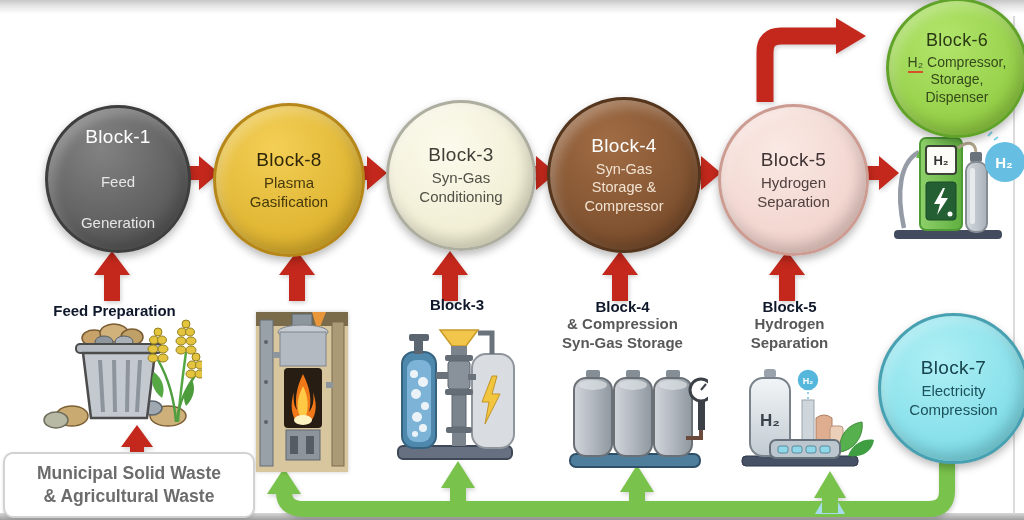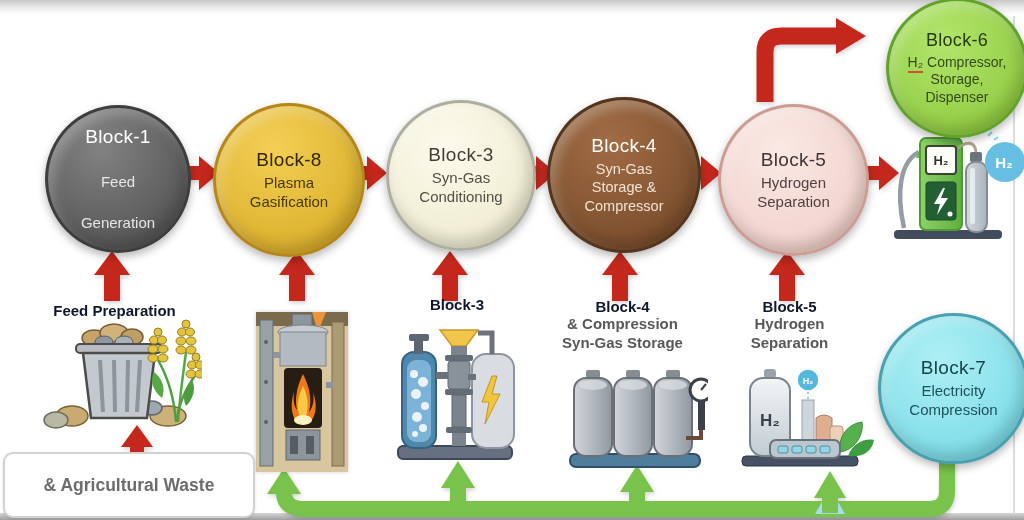--- a/index.html
+++ b/index.html
@@ -165,20 +165,21 @@
     <div class="cap-line">&amp; Compression</div>
     <div class="cap-line">Syn-Gas Storage</div>
   </div>
   <div class="caption" id="cap-b5">
     <div class="cap-title">Block-5</div>
     <div class="cap-line">Hydrogen</div>
     <div class="cap-line">Separation</div>
   </div>
 
   <div id="source-box">
+    <div class="src-line">Municipal Solid Waste</div>
     <div class="src-line">&amp; Agricultural Waste</div>
   </div>
 
   <svg class="ill" id="ill-waste" viewBox="0 0 176 112">
     <ellipse cx="46" cy="98" rx="16" ry="10" fill="#c9ab72" stroke="#7d5f35" stroke-width="1.5"></ellipse>
     <ellipse cx="30" cy="102" rx="12" ry="8" fill="#b7b9a5" stroke="#6e6e5e" stroke-width="1.5"></ellipse>
     <ellipse cx="142" cy="98" rx="18" ry="10" fill="#cdb07a" stroke="#7d5f35" stroke-width="1.5"></ellipse>
     <ellipse cx="126" cy="90" rx="10" ry="7" fill="#9fa8b0" stroke="#5e666e" stroke-width="1.5"></ellipse>
     <ellipse cx="68" cy="20" rx="12" ry="8" fill="#c7a36a" stroke="#7a5c33" stroke-width="1.5"></ellipse>
     <ellipse cx="88" cy="15" rx="14" ry="9" fill="#d2b27b" stroke="#7a5c33" stroke-width="1.5"></ellipse>

